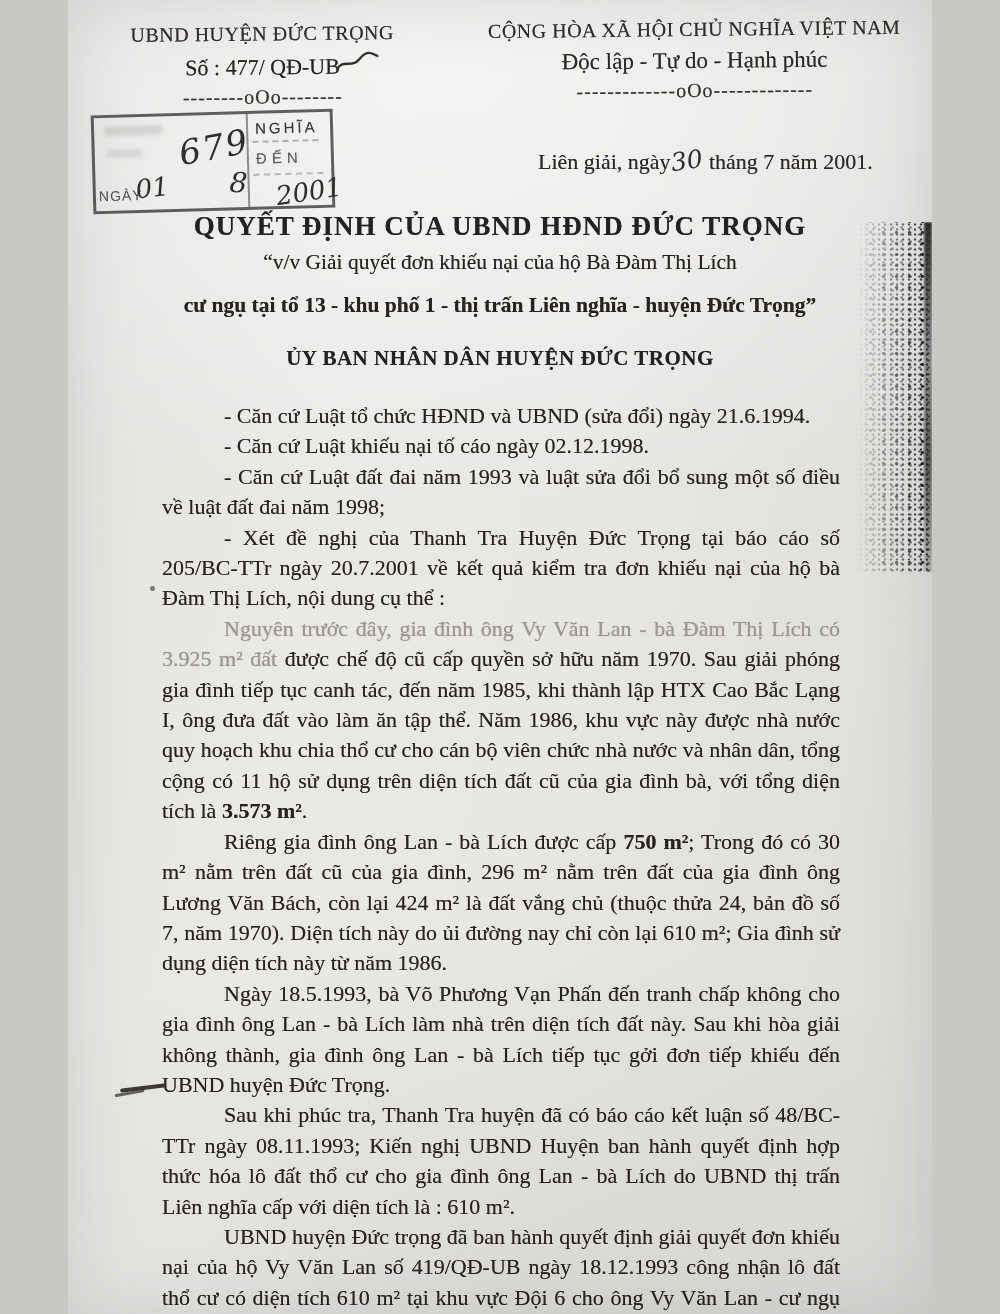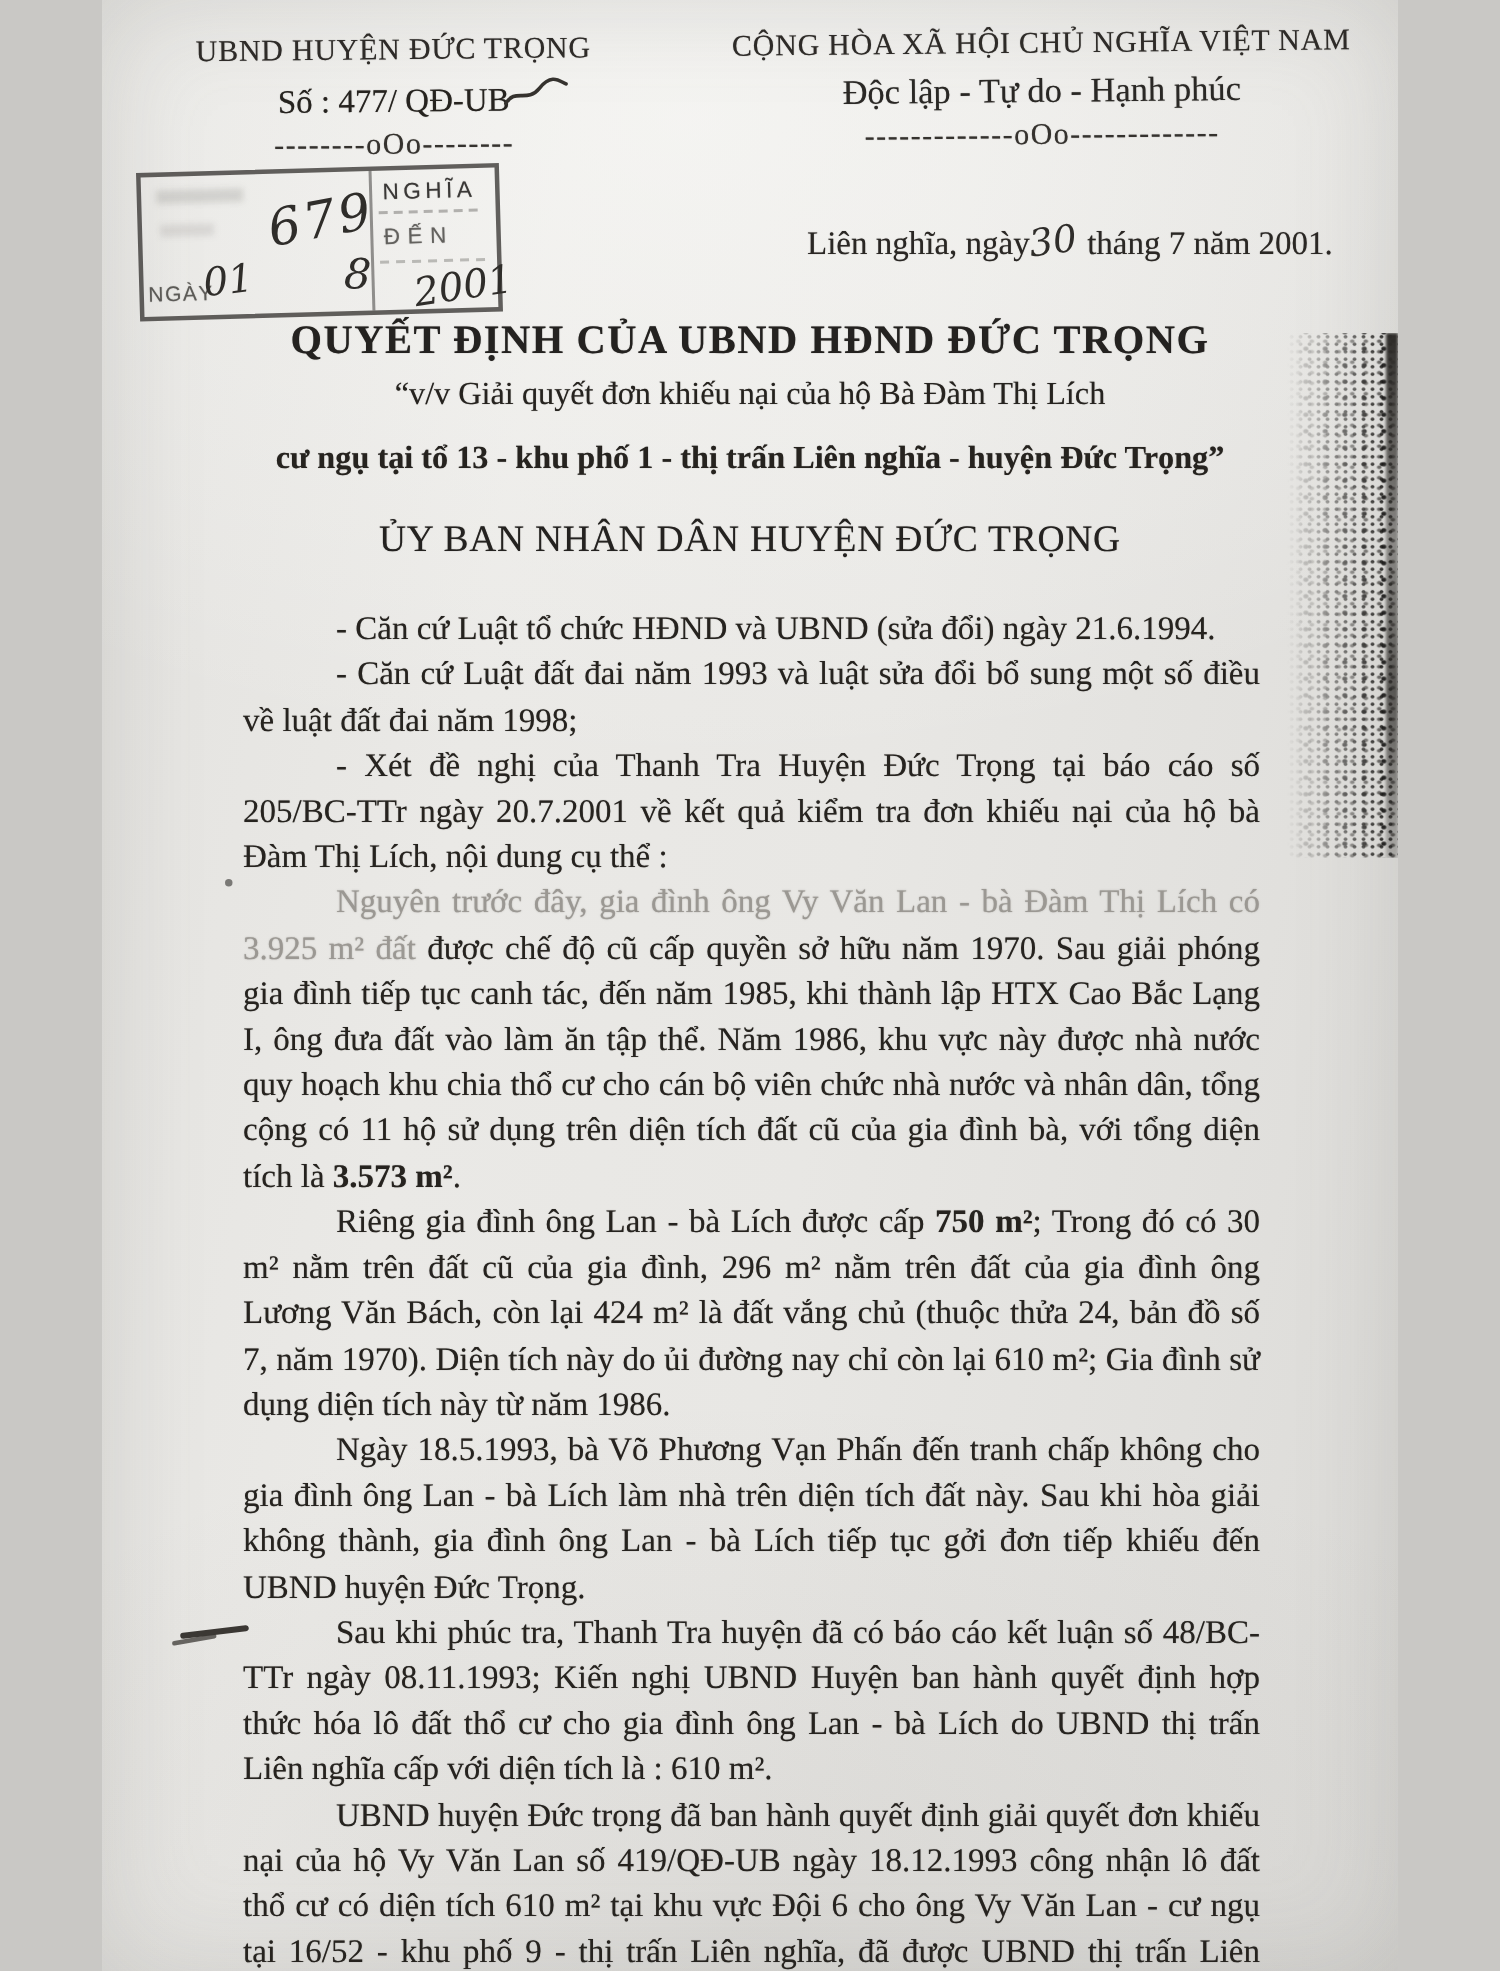--- a/index.html
+++ b/index.html
@@ -50,21 +50,21 @@
   .st-2001{position:absolute;left:180px;top:64px;font-size:26px;transform:rotate(-7deg);white-space:nowrap;}
 
   
   .dateline{margin-top:40px;padding-left:470px;font-size:22px;color:#2a2724;}
   .dl-day{display:inline-block;font-size:25px;margin:0 1px 0 0;transform:rotate(-8deg);}
 
   
   .title-main{margin-top:36px;text-align:center;font-size:27px;font-weight:bold;letter-spacing:1px;color:#242220;}
   .title-sub1{margin-top:8px;text-align:center;font-size:21.5px;font-weight:normal;}
   .title-sub2{margin-top:18px;text-align:center;font-size:21.5px;font-weight:bold;}
-  .issuer{margin-top:28px;text-align:center;font-size:25px;font-weight:normal;letter-spacing:.5px;color:#242220;}
+  .issuer{margin-top:28px;text-align:center;font-size:21px;font-weight:bold;letter-spacing:.5px;color:#242220;}
 
   
   .body{margin:30px 92px 0 94px;font-size:22px;line-height:30.4px;text-align:justify;}
   .body p{margin:0;text-indent:62px;}
   .run.bold{font-weight:bold;}
   .run.bold-italic{font-weight:bold;font-style:italic;}
   .run.faded{color:#9b9893;text-shadow:0 0 1px rgba(150,147,142,.8);}
 
   
   .art-speckle{
@@ -131,30 +131,31 @@
     <span class="st-den">ĐẾN</span>
     <div class="st-dash2"></div>
     <span class="st-ngay">NGÀY</span>
     <span class="hw st-679">679</span>
     <span class="hw st-01">01</span>
     <span class="hw st-8">8</span>
     <span class="hw st-2001">2001</span>
   </div>
 
   <div class="dateline">
-    <span>Liên nghĩa, ngày</span><span class="hw dl-day">30</span><span> tháng 7 năm 2001.</span>
+    <span>Liên giải, ngày</span><span class="hw dl-day">30</span><span> tháng 7 năm 2001.</span>
   </div>
 
   <div class="title-main">QUYẾT ĐỊNH CỦA UBND HĐND ĐỨC TRỌNG</div>
   <div class="title-sub1">“v/v Giải quyết đơn khiếu nại của hộ Bà Đàm Thị Lích</div>
   <div class="title-sub2">cư ngụ tại tổ 13 - khu phố 1 - thị trấn Liên nghĩa - huyện Đức Trọng”</div>
   <div class="issuer">ỦY BAN NHÂN DÂN HUYỆN ĐỨC TRỌNG</div>
 
   <div class="body">
       <p><span class="run normal">- Căn cứ Luật tổ chức HĐND và UBND (sửa đổi) ngày 21.6.1994.</span></p>
+      <p><span class="run normal">- Căn cứ Luật khiếu nại tố cáo ngày 02.12.1998.</span></p>
       <p><span class="run normal">- Căn cứ Luật đất đai năm 1993 và luật sửa đổi bổ sung một số điều về luật đất đai năm 1998;</span></p>
       <p><span class="run normal">- Xét đề nghị của Thanh Tra Huyện Đức Trọng tại báo cáo số 205/BC-TTr ngày 20.7.2001 về kết quả kiểm tra đơn khiếu nại của hộ bà Đàm Thị Lích, nội dung cụ thể :</span></p>
       <p><span class="run faded">Nguyên trước đây, gia đình ông Vy Văn Lan - bà Đàm Thị Lích có 3.925 m² đất </span><span class="run normal">được chế độ cũ cấp quyền sở hữu năm 1970. Sau giải phóng gia đình tiếp tục canh tác, đến năm 1985, khi thành lập HTX Cao Bắc Lạng I, ông đưa đất vào làm ăn tập thể. Năm 1986, khu vực này được nhà nước quy hoạch khu chia thổ cư cho cán bộ viên chức nhà nước và nhân dân, tổng cộng có 11 hộ sử dụng trên diện tích đất cũ của gia đình bà, với tổng diện tích là </span><span class="run bold">3.573 m²</span><span class="run normal">.</span></p>
       <p><span class="run normal">Riêng gia đình ông Lan - bà Lích được cấp </span><span class="run bold">750 m²</span><span class="run normal">; Trong đó có 30 m² nằm trên đất cũ của gia đình, 296 m² nằm trên đất của gia đình ông Lương Văn Bách, còn lại 424 m² là đất vắng chủ (thuộc thửa 24, bản đồ số 7, năm 1970). Diện tích này do ủi đường nay chỉ còn lại 610 m²; Gia đình sử dụng diện tích này từ năm 1986.</span></p>
       <p><span class="run normal">Ngày 18.5.1993, bà Võ Phương Vạn Phấn đến tranh chấp không cho gia đình ông Lan - bà Lích làm nhà trên diện tích đất này. Sau khi hòa giải không thành, gia đình ông Lan - bà Lích tiếp tục gởi đơn tiếp khiếu đến UBND huyện Đức Trọng.</span></p>
       <p><span class="run normal">Sau khi phúc tra, Thanh Tra huyện đã có báo cáo kết luận số 48/BC-TTr ngày 08.11.1993; Kiến nghị UBND Huyện ban hành quyết định hợp thức hóa lô đất thổ cư cho gia đình ông Lan - bà Lích do UBND thị trấn Liên nghĩa cấp với diện tích là : 610 m².</span></p>
       <p><span class="run normal">UBND huyện Đức trọng đã ban hành quyết định giải quyết đơn khiếu nại của hộ Vy Văn Lan số 419/QĐ-UB ngày 18.12.1993 công nhận lô đất thổ cư có diện tích 610 m² tại khu vực Đội 6 cho ông Vy Văn Lan - cư ngụ tại 16/52 - khu phố 9 - thị trấn Liên nghĩa, đã được UBND thị trấn Liên nghĩa cấp năm 1986. Giao cho Phòng Nông Lâm Thủy và UBND thị trấn Liên nghĩa lập thủ tục cấp QSD đất cho ông Vy Văn lan theo</span></p>
     </div>
 
   <div class="art-speckle"></div>

